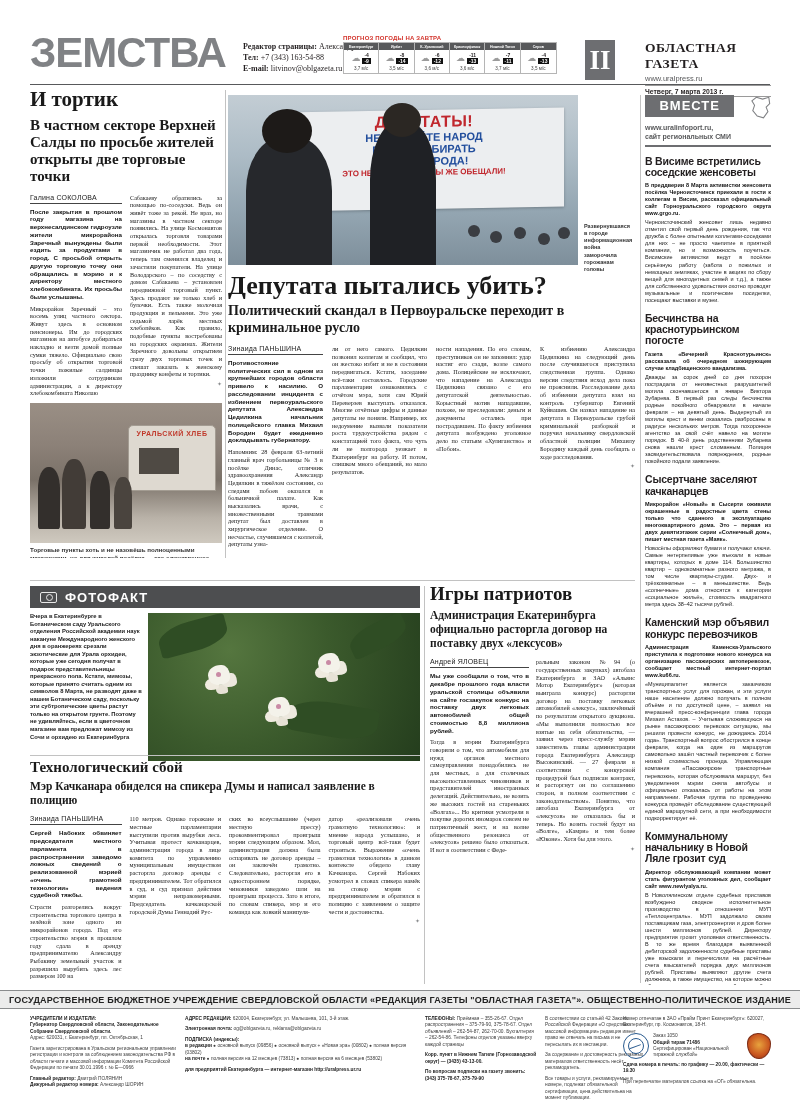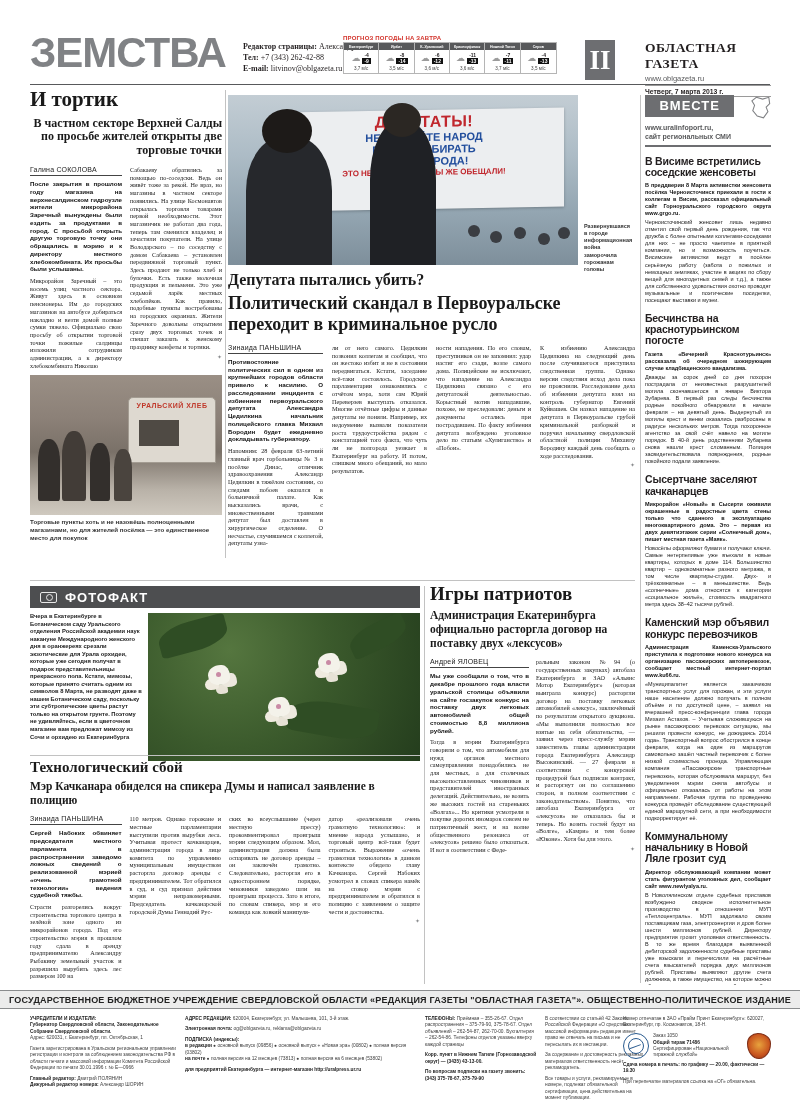--- a/index.html
+++ b/index.html
@@ -43,21 +43,21 @@
   .body-col { font-family:"Liberation Serif",serif; font-size:6.2px; line-height:1.24; text-align:justify; color:#1a1a1a; }
   .endmark { color:#8a8c8e; font-size:6px; display:block; text-align:right; margin-top:2px; }
   .caption { font-size:6.2px; font-weight:bold; line-height:1.3; color:#333; }
 
   .vline { position:absolute; width:0; border-left:1px solid #c2c2c2; }
   .hline { position:absolute; height:0; border-top:1px solid #c2c2c2; }
 
   
   .art-cake { position:absolute; left:30px; top:88px; width:192px; height:470px; overflow:hidden; }
   .cake-head { font-size:21px; line-height:1.08; }
-  .cake-sub { font-size:12px; line-height:1.15; margin:6px 0 8px;text-align:right; }
+  .cake-sub { font-size:15px; line-height:1.15; margin:6px 0 8px; }
   .cake-cols { display:flex; gap:8px; }
   .cake-cols .c { width:92px; }
   .k-photo { position:relative; width:192px; height:140px; margin-top:6px; overflow:hidden;
              background:linear-gradient(180deg,#9a8f85 0%,#8c8178 30%,#7a7168 55%,#b9b2a8 82%,#cfc9bf 100%); }
   .k-trailer { position:absolute; right:6px; top:22px; width:88px; height:66px; background:#ded9d0;
                border-radius:5px 5px 0 0; border:1px solid #a39c92; }
   .k-sign { color:#c0392b; font-weight:bold; font-size:7px; text-align:center; margin-top:4px; letter-spacing:0.5px; }
   .k-window { position:absolute; left:10px; top:22px; width:40px; height:26px; background:#4f4a44; }
   .k-fig { position:absolute; bottom:14px; background:#332f2c; border-radius:45% 45% 10% 10% / 35% 35% 5% 5%; }
   .cake-caption { margin-top:3px; }
@@ -69,22 +69,22 @@
   .d-banner { position:absolute; left:16%; top:9%; width:80%; height:58%; background:#eceef0;
               transform:skewY(-1deg); padding:4px 4px; text-align:center; box-shadow:0 1px 3px rgba(0,0,0,.25); }
   .d-b1 { color:#c0272d; font-weight:bold; font-size:16px; line-height:1.05; letter-spacing:0.5px; }
   .d-b2 { color:#234f9d; font-weight:bold; font-size:11px; line-height:1.1; }
   .d-b5 { color:#c0272d; font-weight:bold; font-size:8px; line-height:1.15; margin-top:1px; }
   .d-fig { position:absolute; background:#26282c; }
   .d-fig-head { position:absolute; background:#1d1a18; border-radius:50%; }
   .d-crowd span { position:absolute; width:12px; height:12px; border-radius:50%; background:#3a3d42; }
   .d-caption { position:absolute; left:356px; top:128px; width:50px; font-size:5.5px; font-weight:bold;
                line-height:1.3; color:#333; }
-  .d-head { font-size:16px; line-height:1.05; margin-top:7px; }
-  .d-sub { font-size:18px; line-height:1.2; margin:4px 0 8px; }
+  .d-head { font-size:26px; line-height:1.05; margin-top:7px; }
+  .d-sub { font-size:14px; line-height:1.2; margin:4px 0 8px; }
   .d-cols { display:flex; gap:9px; }
   .d-cols .c { width:95px; }
 
   
   .vmeste { position:absolute; left:645px; top:95px; width:126px; height:890px; overflow:hidden; }
   .vm-header { display:flex; gap:17px; align-items:flex-start; }
   .vm-box { background:#6d6e71; color:#fff; font-weight:bold; font-size:13px; letter-spacing:1px;
             padding:3px 10px 4px; width:98px; text-align:center; }
   .vm-site { font-size:7px; font-weight:bold; color:#58595b; line-height:1.25; margin-top:3px;
              border-bottom:2px solid #6d6e71; padding-bottom:3px; }
@@ -151,21 +151,21 @@
 </style>
 </head>
 <body>
 
 <div class="page">
 
   <div class="mh-title">ЗЕМСТВА</div>
 
   <div class="mh-editor">
     <div><b>Редактор страницы:</b> <span>Александр Литвинов</span></div>
-    <div><b>Тел:</b> <span>+7 (343) 262-42-88</span></div>
+    <div><b>Тел:</b> <span>+7 (343) 163-54-88</span></div>
     <div><b>E-mail:</b> <span>litvinov@oblgazeta.ru</span></div>
   </div>
 
   <div class="mh-weather">
     <div class="w-title">ПРОГНОЗ ПОГОДЫ НА ЗАВТРА</div>
     <div class="w-row">
       <div class="w-cell">
         <div class="w-city">Екатеринбург</div>
         <div class="w-mid">
             <span class="w-cloud">☁</span>
@@ -231,21 +231,21 @@
           </div>
         <div class="w-wind">3,5 м/с</div>
       </div>
     </div>
   </div>
 
   <div class="mh-pagenum">II</div>
 
   <div class="mh-paper">
     <div class="mh-paper-name">ОБЛАСТНАЯ ГАЗЕТА</div>
-    <div class="mh-paper-site">www.oblgazeta.ru</div>
+    <div class="mh-paper-site">www.uralpress.ru</div>
     <div class="mh-paper-date">Четверг, 7 марта 2013 г.</div>
   </div>
 
   <div class="mh-rule"></div>
 
   <div class="art-cake">
     <div class="headline cake-head">
       <div>И тортик</div>
     </div>
     <div class="subtitle cake-sub">В частном секторе Верхней Салды по просьбе жителей открыты две торговые точки</div>

